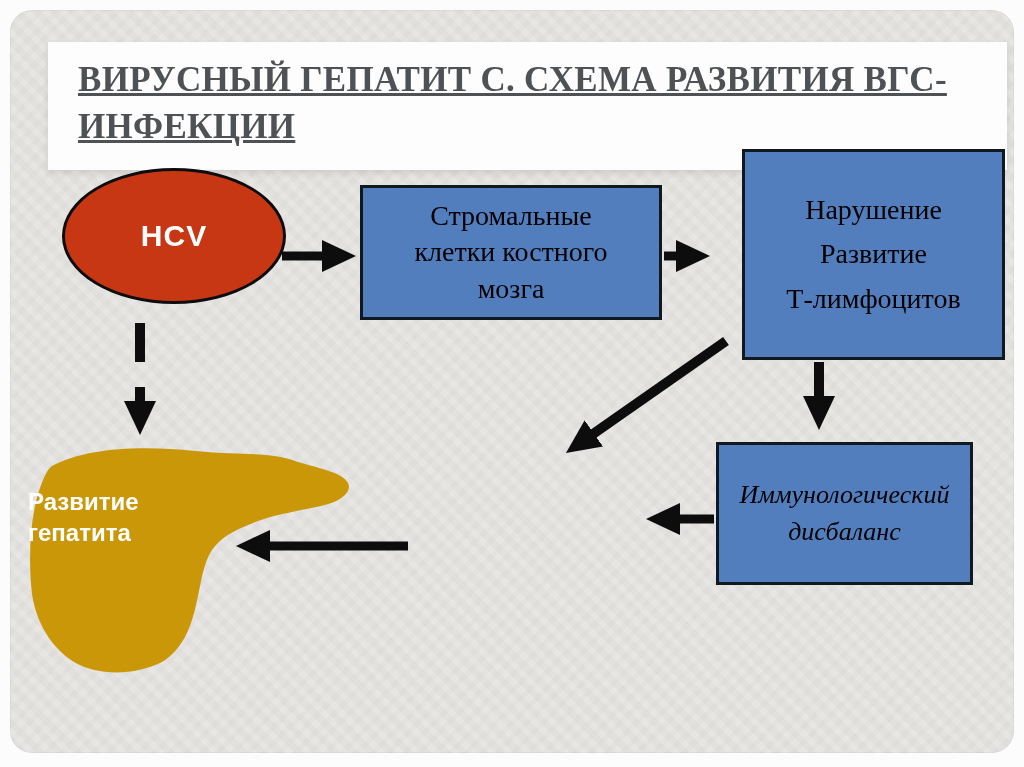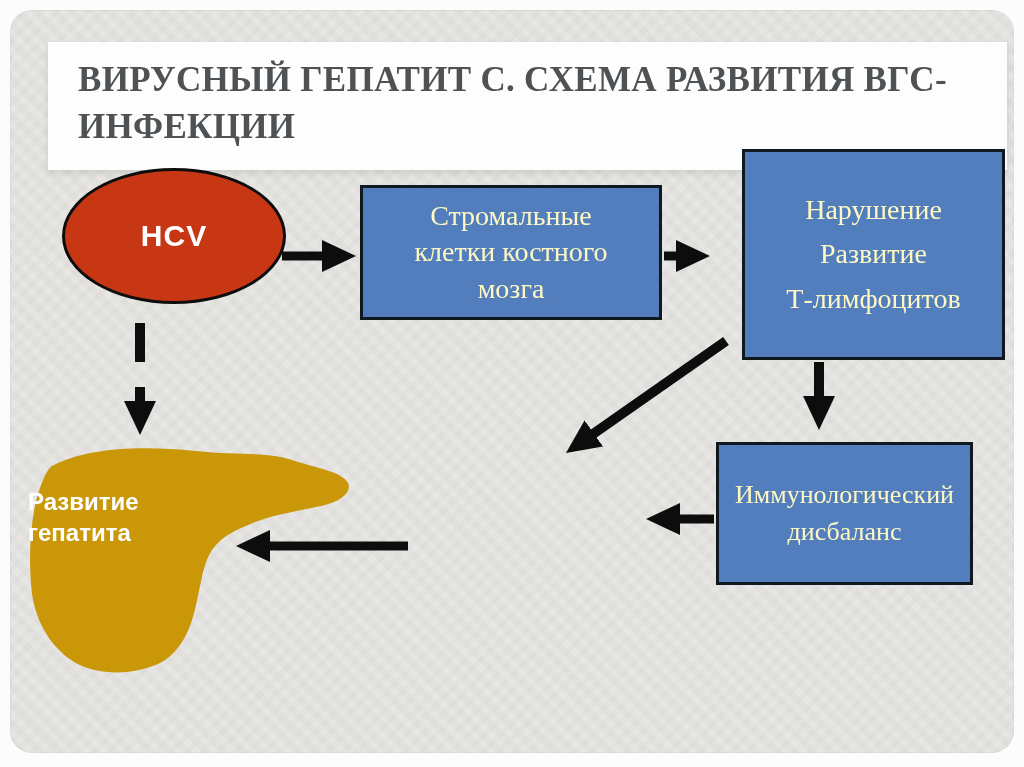--- a/index.html
+++ b/index.html
@@ -24,35 +24,35 @@
   .title-banner {
     position:absolute; left:38px; top:32px; width:959px; height:128px;
     background:#fdfdfd; z-index:1;
     box-shadow: 0 3px 7px rgba(0,0,0,0.10);
   }
   .slide-title {
     margin:0; padding:15px 8px 0 30px;
     font-family:"Liberation Serif", serif;
     font-size:35px; font-weight:700; line-height:1.33;
     color:#4f5254; letter-spacing:0.3px;
-    white-space:pre; text-transform:uppercase;
+    white-space:pre; text-transform:uppercase;text-decoration:underline;
   }
 
   .node-box {
     position:absolute; box-sizing:border-box;
     background:#537ebd; border:3px solid #101820;
     display:flex; align-items:center; justify-content:center;
-    text-align:center; color:#fef9c3;
+    text-align:center; color:#000000;
     font-family:"Liberation Serif", serif;
     white-space:pre-line; z-index:2;
   }
   .box-stromal   { left:350px; top:175px; width:302px; height:135px; font-size:28px; line-height:1.3; }
   .box-tcells    { left:732px; top:139px; width:263px; height:211px; font-size:28px; line-height:1.58; }
   .box-auto      { left:400px; top:457px; width:228px; height:120px; font-size:26px; line-height:1.4; }
-  .box-imbalance { left:706px; top:432px; width:257px; height:143px; font-size:26px; line-height:1.42; }
+  .box-imbalance { left:706px; top:432px; width:257px; height:143px; font-size:26px; line-height:1.42;font-style:italic; }
 
   .node-ellipse {
     position:absolute; left:52px; top:158px; width:224px; height:136px;
     box-sizing:border-box;
     background:#c83713; border:3px solid #0d0d0d; border-radius:50%;
     display:flex; align-items:center; justify-content:center;
     color:#ffffff; font-family:"Liberation Sans", sans-serif;
     font-weight:bold; font-size:30px; letter-spacing:1px; z-index:2;
   }
 

